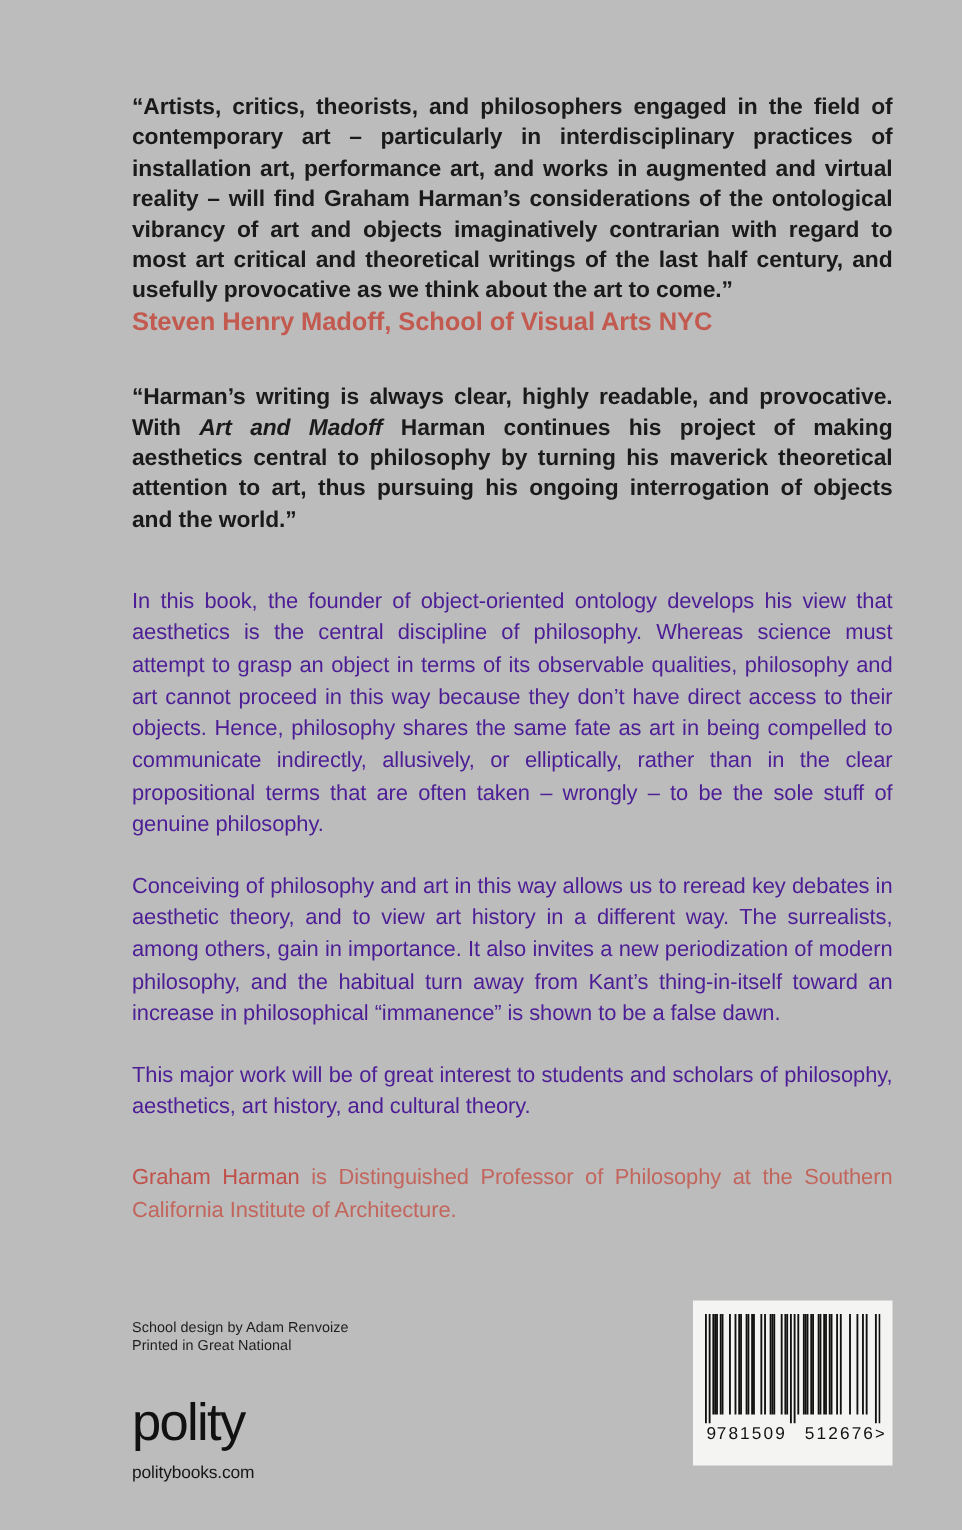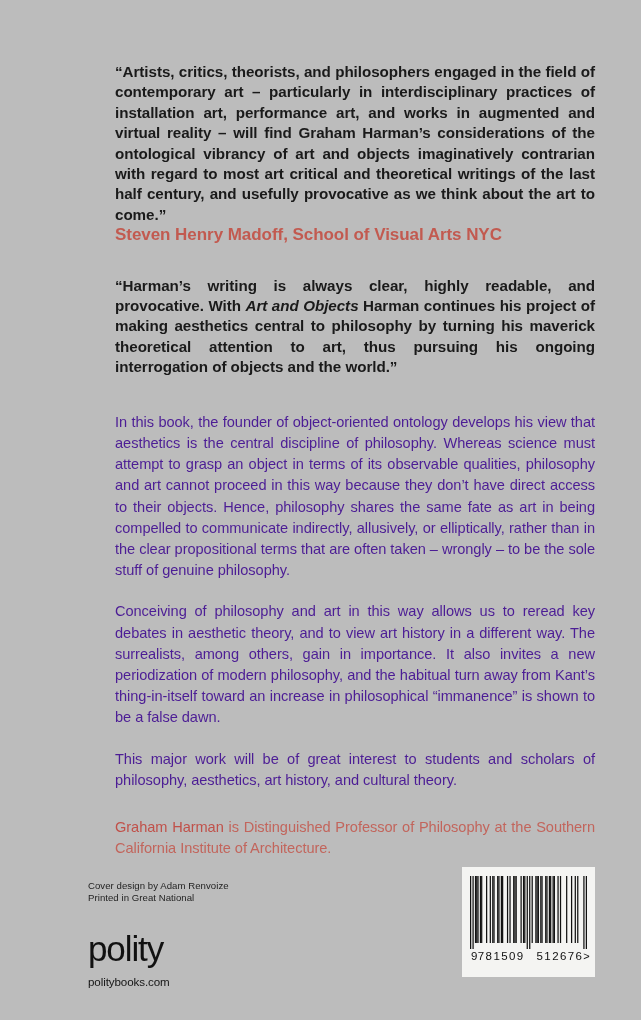--- a/index.html
+++ b/index.html
@@ -19,21 +19,20 @@
     position: absolute;
     inset: 0;
     background: #bcbcbc;
   }
 
   .content {
     position: absolute;
     left: 88px;
     right: 46px;
     top: 62px;
-    margin-left: 27px;
   }
 
   
   .blurb {
     font-weight: bold;
     font-size: 15.2px;
     line-height: 20.4px;
     color: #1a1a1a;
     text-align: justify;
     text-justify: inter-word;
@@ -152,35 +151,35 @@
 <div class="cover">
 
   <div class="content">
 
     <div class="blurb-block blurb-block-1">
       <p class="blurb"><span>“Artists, critics, theorists, and philosophers engaged in the field of contemporary art – particularly in interdisciplinary practices of installation art, performance art, and works in augmented and virtual reality – will find Graham Harman’s considerations of the ontological vibrancy of art and objects imaginatively contrarian with regard to most art critical and theoretical writings of the last half century, and usefully provocative as we think about the art to come.”</span><span class="ital"></span><span></span></p>
       <p class="attrib">Steven Henry Madoff, School of Visual Arts NYC</p>
     </div>
 
     <div class="blurb-block blurb-block-2">
-      <p class="blurb"><span>“Harman’s writing is always clear, highly readable, and provocative. With </span><span class="ital">Art and Objects</span><span> Harman continues his project of making aesthetics central to philosophy by turning his maverick theoretical attention to art, thus pursuing his ongoing interrogation of objects and the world.”</span></p>
+      <p class="blurb"><span>“Harman’s writing is always clear, highly readable, and provocative. With </span><span class="ital">Art and Madoff</span><span> Harman continues his project of making aesthetics central to philosophy by turning his maverick theoretical attention to art, thus pursuing his ongoing interrogation of objects and the world.”</span></p>
     </div>
 
     <div class="body-wrap">
       <p class="para">In this book, the founder of object-oriented ontology develops his view that aesthetics is the central discipline of philosophy. Whereas science must attempt to grasp an object in terms of its observable qualities, philosophy and art cannot proceed in this way because they don’t have direct access to their objects. Hence, philosophy shares the same fate as art in being compelled to communicate indirectly, allusively, or elliptically, rather than in the clear propositional terms that are often taken – wrongly – to be the sole stuff of genuine philosophy.</p>
       <p class="para">Conceiving of philosophy and art in this way allows us to reread key debates in aesthetic theory, and to view art history in a different way. The surrealists, among others, gain in importance. It also invites a new periodization of modern philosophy, and the habitual turn away from Kant’s thing-in-itself toward an increase in philosophical “immanence” is shown to be a false dawn.</p>
       <p class="para">This major work will be of great interest to students and scholars of philosophy, aesthetics, art history, and cultural theory.</p>
     </div>
 
     <p class="bio"><span class="name">Graham Harman</span><span> is Distinguished Professor of Philosophy at the Southern California Institute of Architecture.</span></p>
 
   </div>
 
   <div class="footer">
-    <div class="credit-line">Cover design by Adam Renvoize</div>
+    <div class="credit-line">School design by Adam Renvoize</div>
     <div class="credit-line">Printed in Great National</div>
     <div class="polity-logo">polity</div>
     <div class="polity-url">politybooks.com</div>
   </div>
 
   <div class="barcode-box">
     <svg class="barcode-bars" viewBox="0 0 117 73" preserveAspectRatio="none">
       <g id="bars" fill="#111111">
           <rect x="0.000" y="0" width="1.232" height="73"></rect>
           <rect x="2.463" y="0" width="1.232" height="73"></rect>

